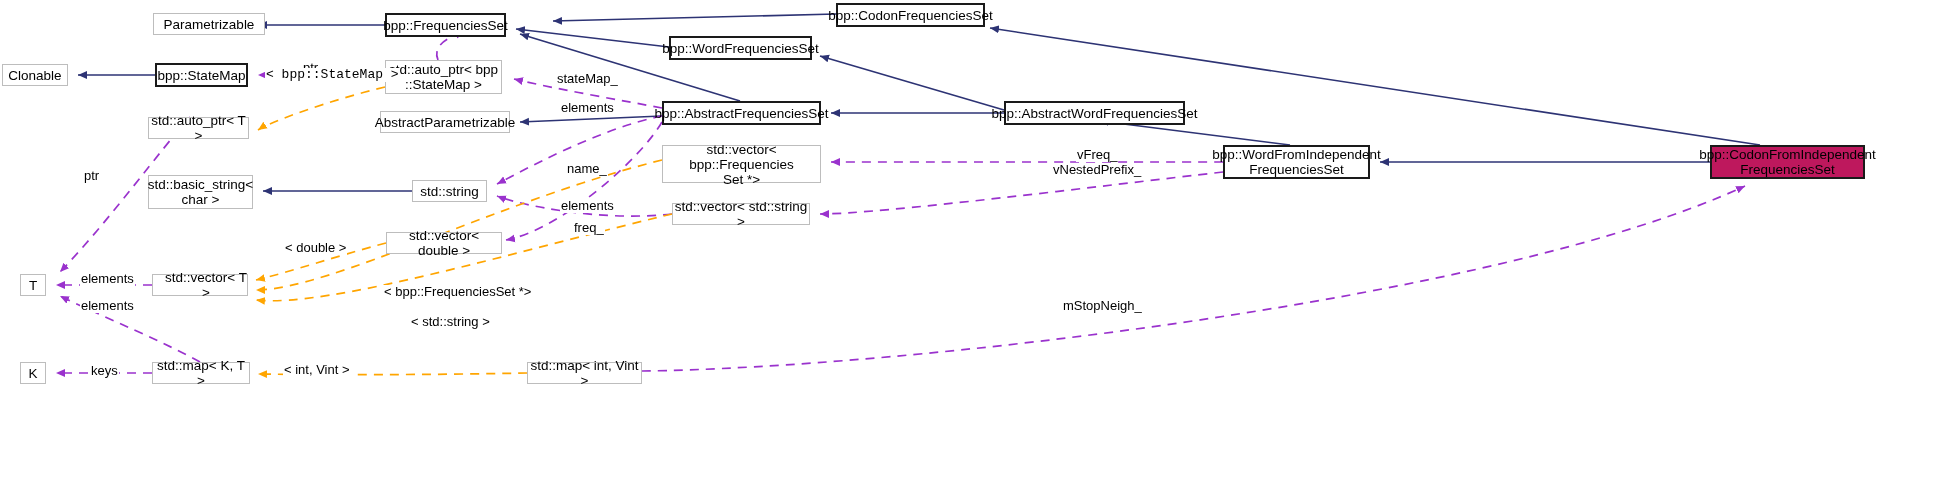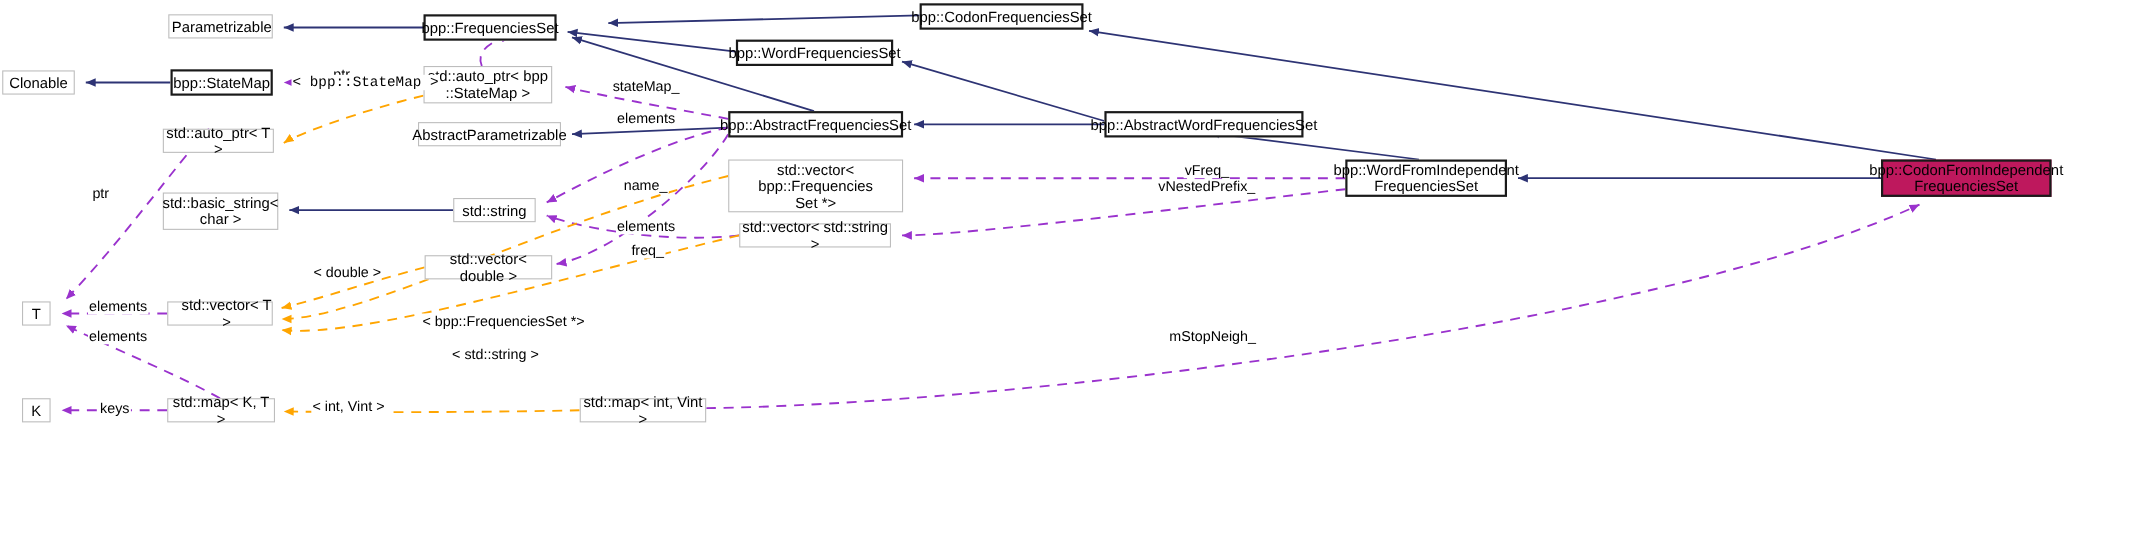--- a/index.html
+++ b/index.html
@@ -93,33 +93,33 @@
 
     <g fill="none" stroke="#ffa500" stroke-width="1.7" stroke-dasharray="9,7" marker-end="url(#ah-orange)">
       <path d="M385,87 C330,100 270,122 258,130"></path>
       <path d="M386,243 C340,255 290,272 256,280"></path>
       <path d="M662,160 C500,200 330,290 256,290"></path>
       <path d="M672,214 C520,250 330,308 256,300"></path>
       <path d="M527,373 C430,375 320,375 258,374"></path>
     </g>
   </svg>
 
-  <div class="node plain" style="left: 153px; top: 13px; width: 95px; height: 22px; justify-content: flex-end;"><span>Parametrizable</span></div>
+  <div class="node plain" style="left: 153px; top: 13px; width: 112px; height: 22px;"><span>Parametrizable</span></div>
   <div class="node thick" style="left: 385px; top: 13px; width: 121px; height: 24px;"><span>bpp::FrequenciesSet</span></div>
   <div class="node thick" style="left: 836px; top: 3px; width: 149px; height: 24px;"><span>bpp::CodonFrequenciesSet</span></div>
   <div class="node thick" style="left: 669px; top: 36px; width: 143px; height: 24px;"><span>bpp::WordFrequenciesSet</span></div>
   <div class="node plain" style="left: 2px; top: 64px; width: 66px; height: 22px;"><span>Clonable</span></div>
   <div class="node thick" style="left: 155px; top: 63px; width: 93px; height: 24px;"><span>bpp::StateMap</span></div>
   <div class="node plain" style="left: 385px; top: 60px; width: 117px; height: 34px;"><span>std::auto_ptr&lt; bpp
 ::StateMap &gt;</span></div>
   <div class="node thick" style="left: 662px; top: 101px; width: 159px; height: 24px;"><span>bpp::AbstractFrequenciesSet</span></div>
   <div class="node thick" style="left: 1004px; top: 101px; width: 181px; height: 24px;"><span>bpp::AbstractWordFrequenciesSet</span></div>
   <div class="node plain" style="left: 148px; top: 117px; width: 101px; height: 22px;"><span>std::auto_ptr&lt; T &gt;</span></div>
   <div class="node plain" style="left: 380px; top: 111px; width: 130px; height: 22px;"><span>AbstractParametrizable</span></div>
-  <div class="node plain" style="left: 662px; top: 145px; width: 159px; height: 48px;"><span>std::vector&lt; bpp::Frequencies
+  <div class="node plain" style="left: 662px; top: 145px; width: 159px; height: 38px;"><span>std::vector&lt; bpp::Frequencies
 Set *&gt;</span></div>
   <div class="node thick" style="left: 1223px; top: 145px; width: 147px; height: 34px;"><span>bpp::WordFromIndependent
 FrequenciesSet</span></div>
   <div class="node current" style="left: 1710px; top: 145px; width: 155px; height: 34px;"><span>bpp::CodonFromIndependent
 FrequenciesSet</span></div>
   <div class="node plain" style="left: 148px; top: 175px; width: 105px; height: 34px;"><span>std::basic_string&lt;
 char &gt;</span></div>
   <div class="node plain" style="left: 412px; top: 180px; width: 75px; height: 22px;"><span>std::string</span></div>
   <div class="node plain" style="left: 672px; top: 203px; width: 138px; height: 22px; text-align: center;"><span>std::vector&lt; std::string &gt;</span></div>
   <div class="node plain" style="left: 386px; top: 232px; width: 116px; height: 22px;"><span>std::vector&lt; double &gt;</span></div>

